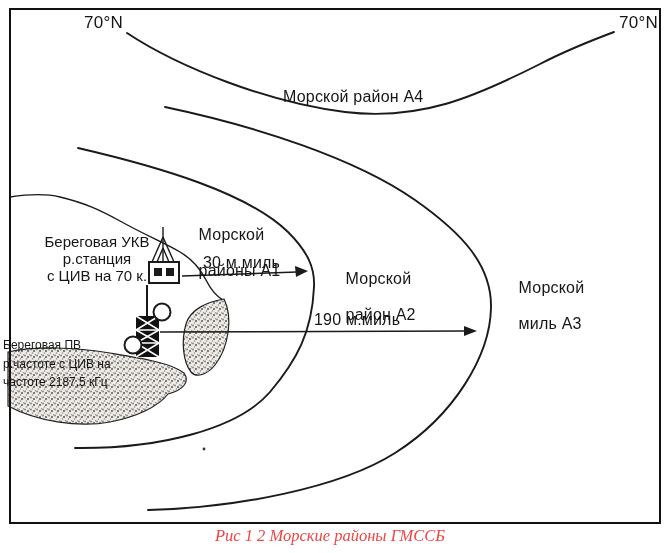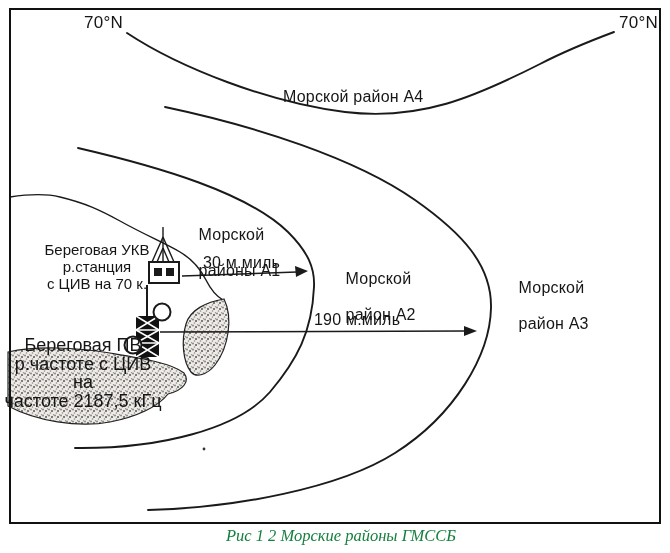--- a/index.html
+++ b/index.html
@@ -6,24 +6,24 @@
   #stage{
     position:relative;width:670px;height:553px;background:#ffffff;
     font-family:"Liberation Sans",sans-serif;color:#1a1a1a;overflow:hidden;
   }
   #linework{position:absolute;left:0;top:0;}
   .lbl{position:absolute;white-space:pre;color:#161616;}
   .lat{font-size:17px;letter-spacing:.3px;}
   .area{font-size:16px;line-height:18px;letter-spacing:.2px;}
   .dist{font-size:16px;letter-spacing:.2px;}
   .sta{font-size:15px;line-height:17px;text-align:center;white-space:normal;}
-  .sta2{font-size:18px;line-height:18.5px;text-align:center;white-space:normal;}
+  .sta2{font-size:12px;line-height:18.5px;text-align:left;white-space:normal;}
   #caption{
-    position:absolute;left:16px;top:526px;width:650px;text-align:center;
-    font-family:"Liberation Serif",serif;font-style:italic;font-size:16.5px;color:#15803d;
+    position:absolute;left:5px;top:526px;width:650px;text-align:center;
+    font-family:"Liberation Serif",serif;font-style:italic;font-size:16.5px;color:#ef4444;
   }
 </style>
 </head>
 <body>
 
 <div id="stage">
 
   <svg id="linework" width="670" height="553" viewBox="0 0 670 553" xmlns="http://www.w3.org/2000/svg">
     <defs>
       <pattern id="stip" width="6" height="6" patternUnits="userSpaceOnUse">
@@ -104,24 +104,24 @@
 
   <div class="lbl area" style="left:327px;top:252px;">
     <span>Морской</span><br>
     <span>район А2</span>
   </div>
 
   <div class="lbl dist" style="left:314px;top:311px;">190 м.миль</div>
 
   <div class="lbl area" style="left:500px;top:261px;">
     <span>Морской</span><br>
-    <span>район А3</span>
+    <span>миль А3</span>
   </div>
 
-  <div class="lbl sta" style="left:38px;top:241px;width:118px;">
+  <div class="lbl sta" style="left:38px;top:233px;width:118px;">
     <span>Береговая УКВ</span><br>
     <span>р.станция</span><br>
     <span>с ЦИВ на 70 к.</span>
   </div>
 
   <div class="lbl sta2" style="left:3px;top:336px;width:160px;">
     <span>Береговая ПВ</span><br>
     <span>р.частоте с ЦИВ на</span><br>
     <span>частоте 2187,5 кГц</span>
   </div>

